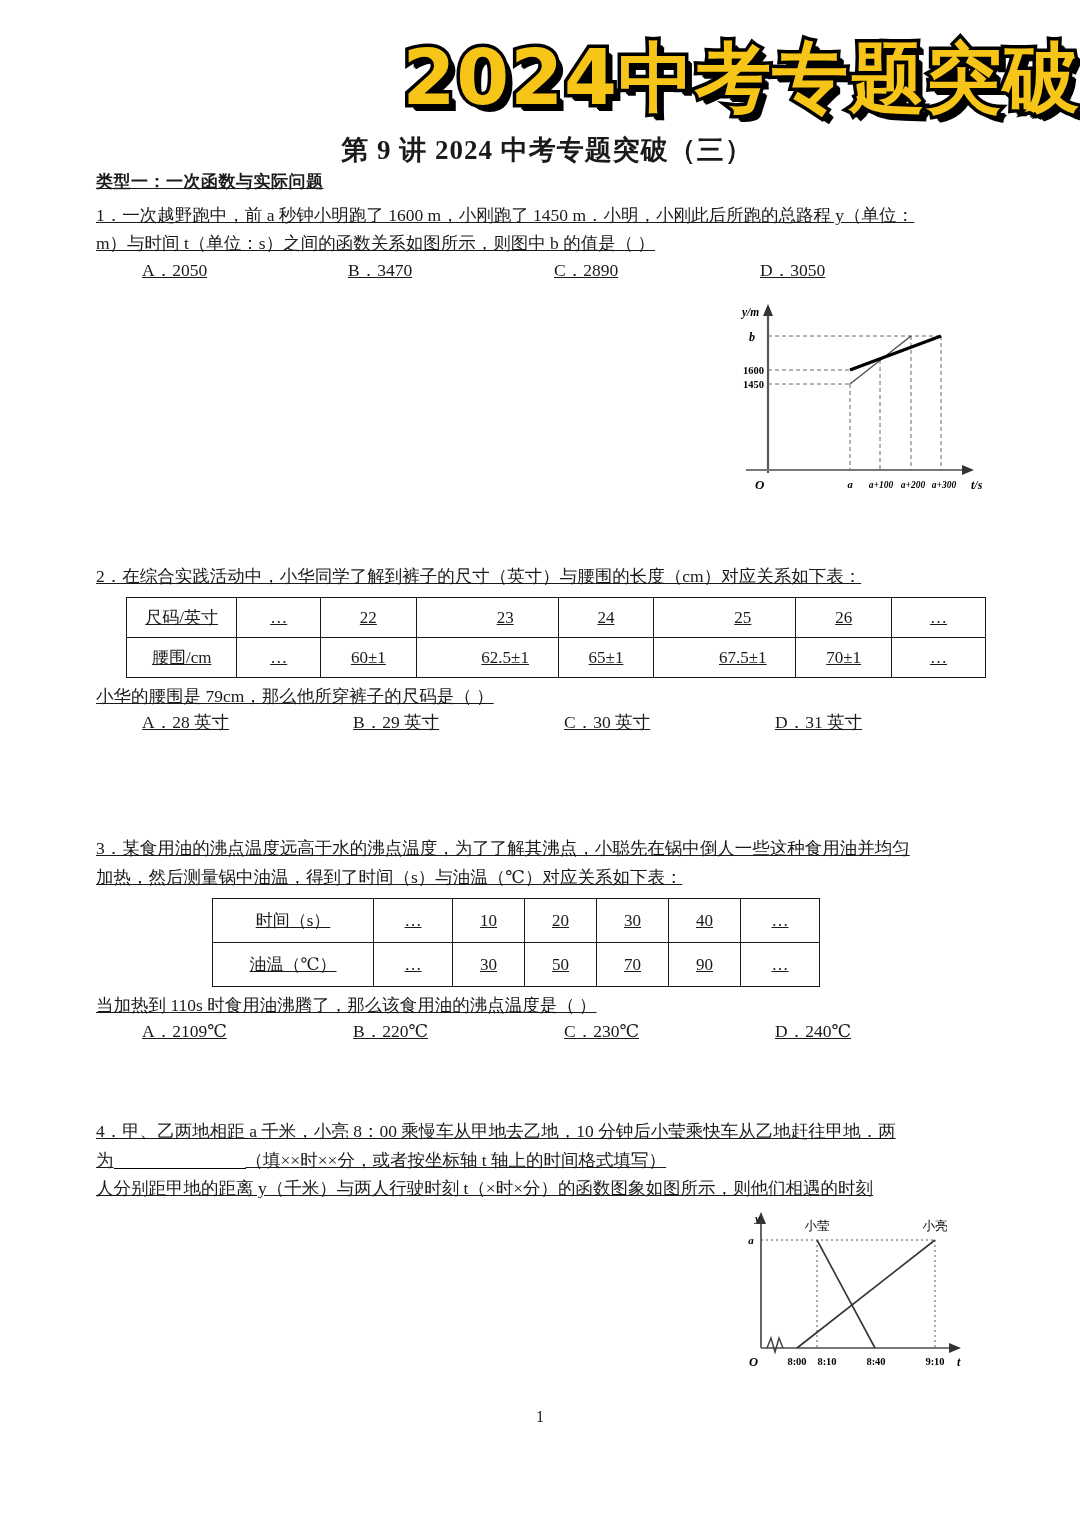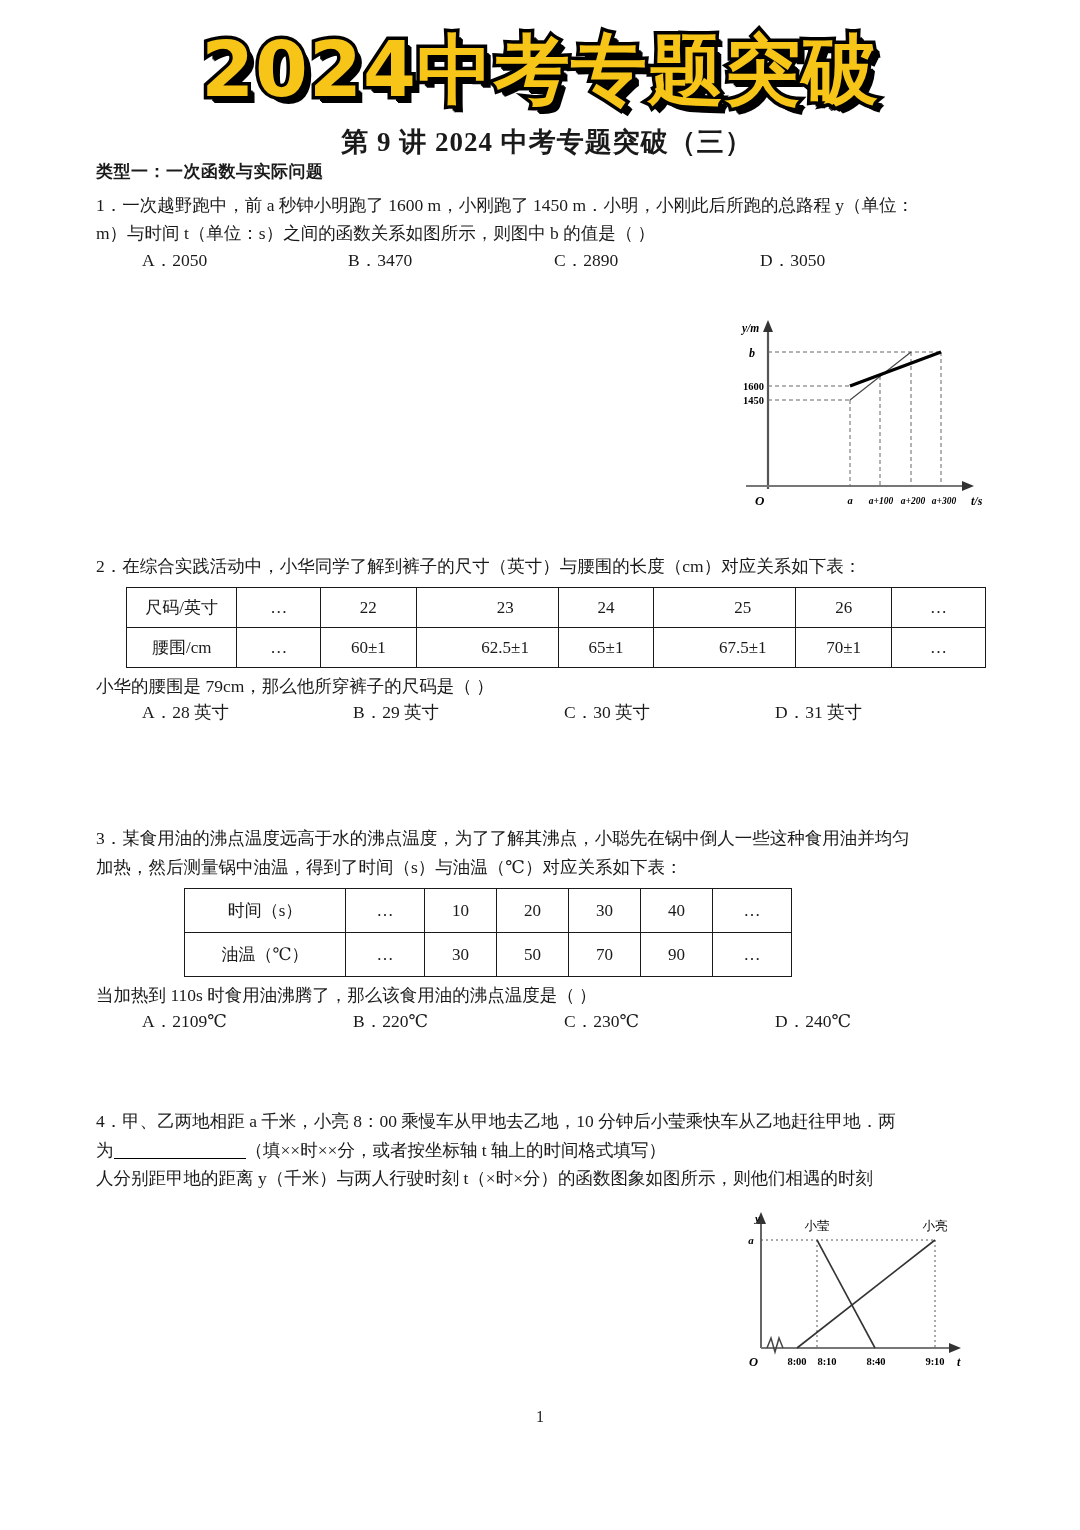--- a/index.html
+++ b/index.html
@@ -17,22 +17,22 @@
   }
   .page {
     position: absolute;
     left: 0; top: 0;
     width: 1080px;
     height: 1530px;
   }
 
   
   .banner {
-    text-align: center;
-    padding-top: 30px;
+    text-align: right;
+    padding-top: 38px;
   }
   .banner-title {
     display: inline-block;
     font-family: "DejaVu Sans", "Liberation Sans", sans-serif;
     font-size: 76px;
     font-weight: 900;
     letter-spacing: 1px;
     color: #F6C518;
     -webkit-text-stroke: 7px #000000;
     paint-order: stroke fill;
@@ -50,22 +50,23 @@
     font-weight: bold;
     margin-top: 14px;
     letter-spacing: 1px;
     padding-left: 14px;
   }
 
   
   .content {
     position: absolute;
     left: 96px;
-    top: 160px;
+    top: 170px;
     width: 890px;
+    text-decoration: underline;
   }
   .type-heading {
     font-size: 17px;
     font-weight: bold;
     letter-spacing: 0.5px;
     margin-bottom: 8px;
   }
   .q-block { margin-bottom: 4px; }
   .q-text {
     font-size: 17.5px;
@@ -105,32 +106,32 @@
     white-space: nowrap;
   }
   table.t2 { margin-left: 30px; }
   table.t2 td { height: 29px; }
   table.t2 td.lbl { width: 106px; }
   table.t2 td.dots { width: 84px; }
   table.t2 td.v   { width: 95px; }
   table.t2 td.v-wide { width: 105px; padding-left: 40px; }
   table.t2 td.dots2 { width: 96px; }
 
-  table.t3 { margin-left: 88px; }
+  table.t3 { margin-left: 116px; }
   table.t3 td { height: 33px; }
   table.t3 td.lbl  { width: 152px; }
   table.t3 td.dots { width: 70px; }
   table.t3 td.v    { width: 63px; }
   table.t3 td.dots2{ width: 70px; }
 
   
   .figure {
     position: absolute;
   }
-  #figure-1 { left: 728px; top: 314px; width: 268px; height: 212px; }
+  #figure-1 { left: 728px; top: 298px; width: 268px; height: 212px; }
   #figure-4 { left: 735px; top: 1208px; width: 255px; height: 172px; }
 
   .page-number {
     position: absolute;
     left: 0;
     top: 1408px;
     width: 1080px;
     text-align: center;
     font-size: 16px;
   }

